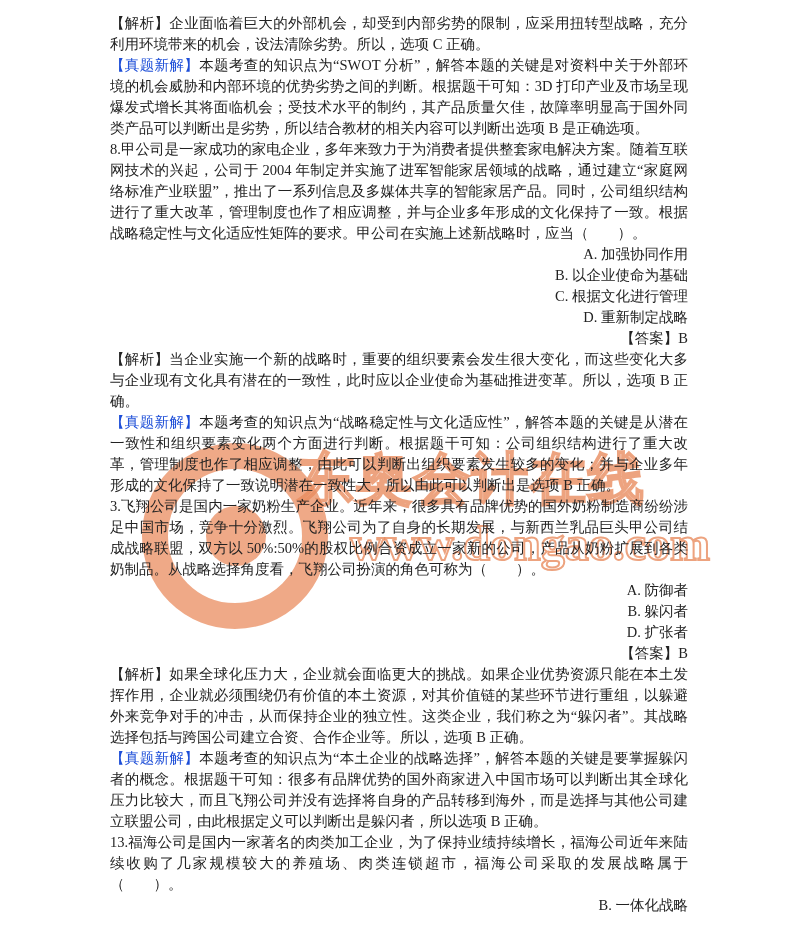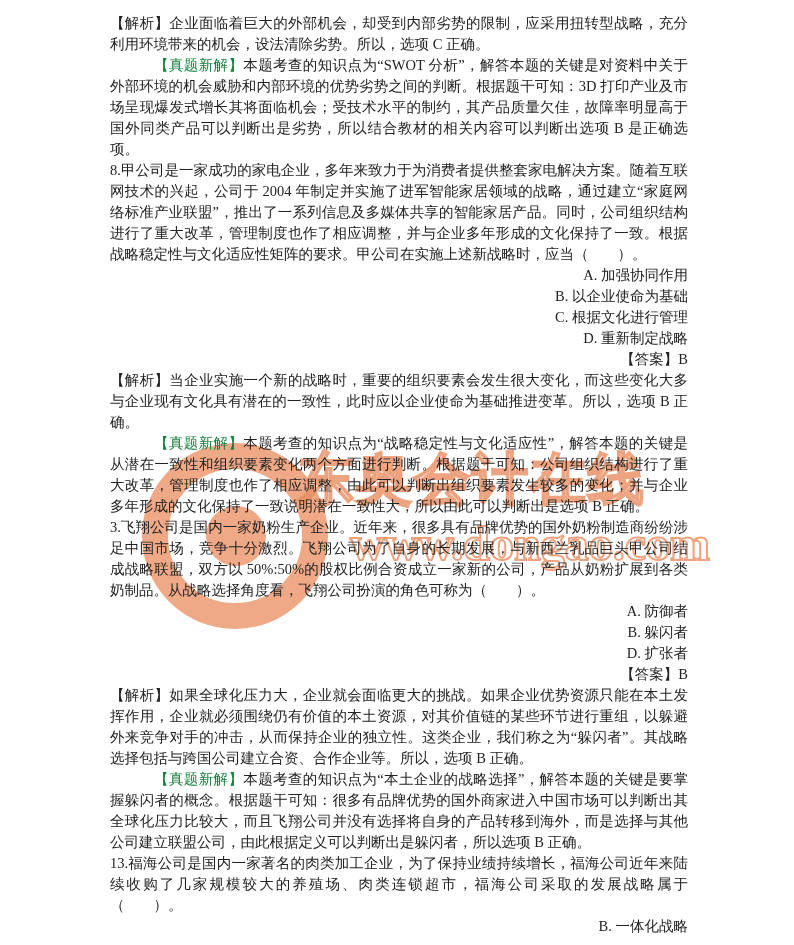--- a/index.html
+++ b/index.html
@@ -81,21 +81,21 @@
     padding: 0;
   }
   .content p.para {
     text-align: justify;
     text-justify: inter-ideograph;
   }
   .content p.option {
     text-align: right;
   }
   .lead { color: #222222; }
-  .lead.red { color: #15803d; margin-left: 44px; }
+  .lead.red { color: #1d4ed8; }
 </style>
 </head>
 <body>
 
 <div class="page">
 
   <div class="watermark">
     <div class="wm-ring"></div>
     <div class="wm-dot"></div>
     <div class="wm-cn">东奥会计在线</div>

